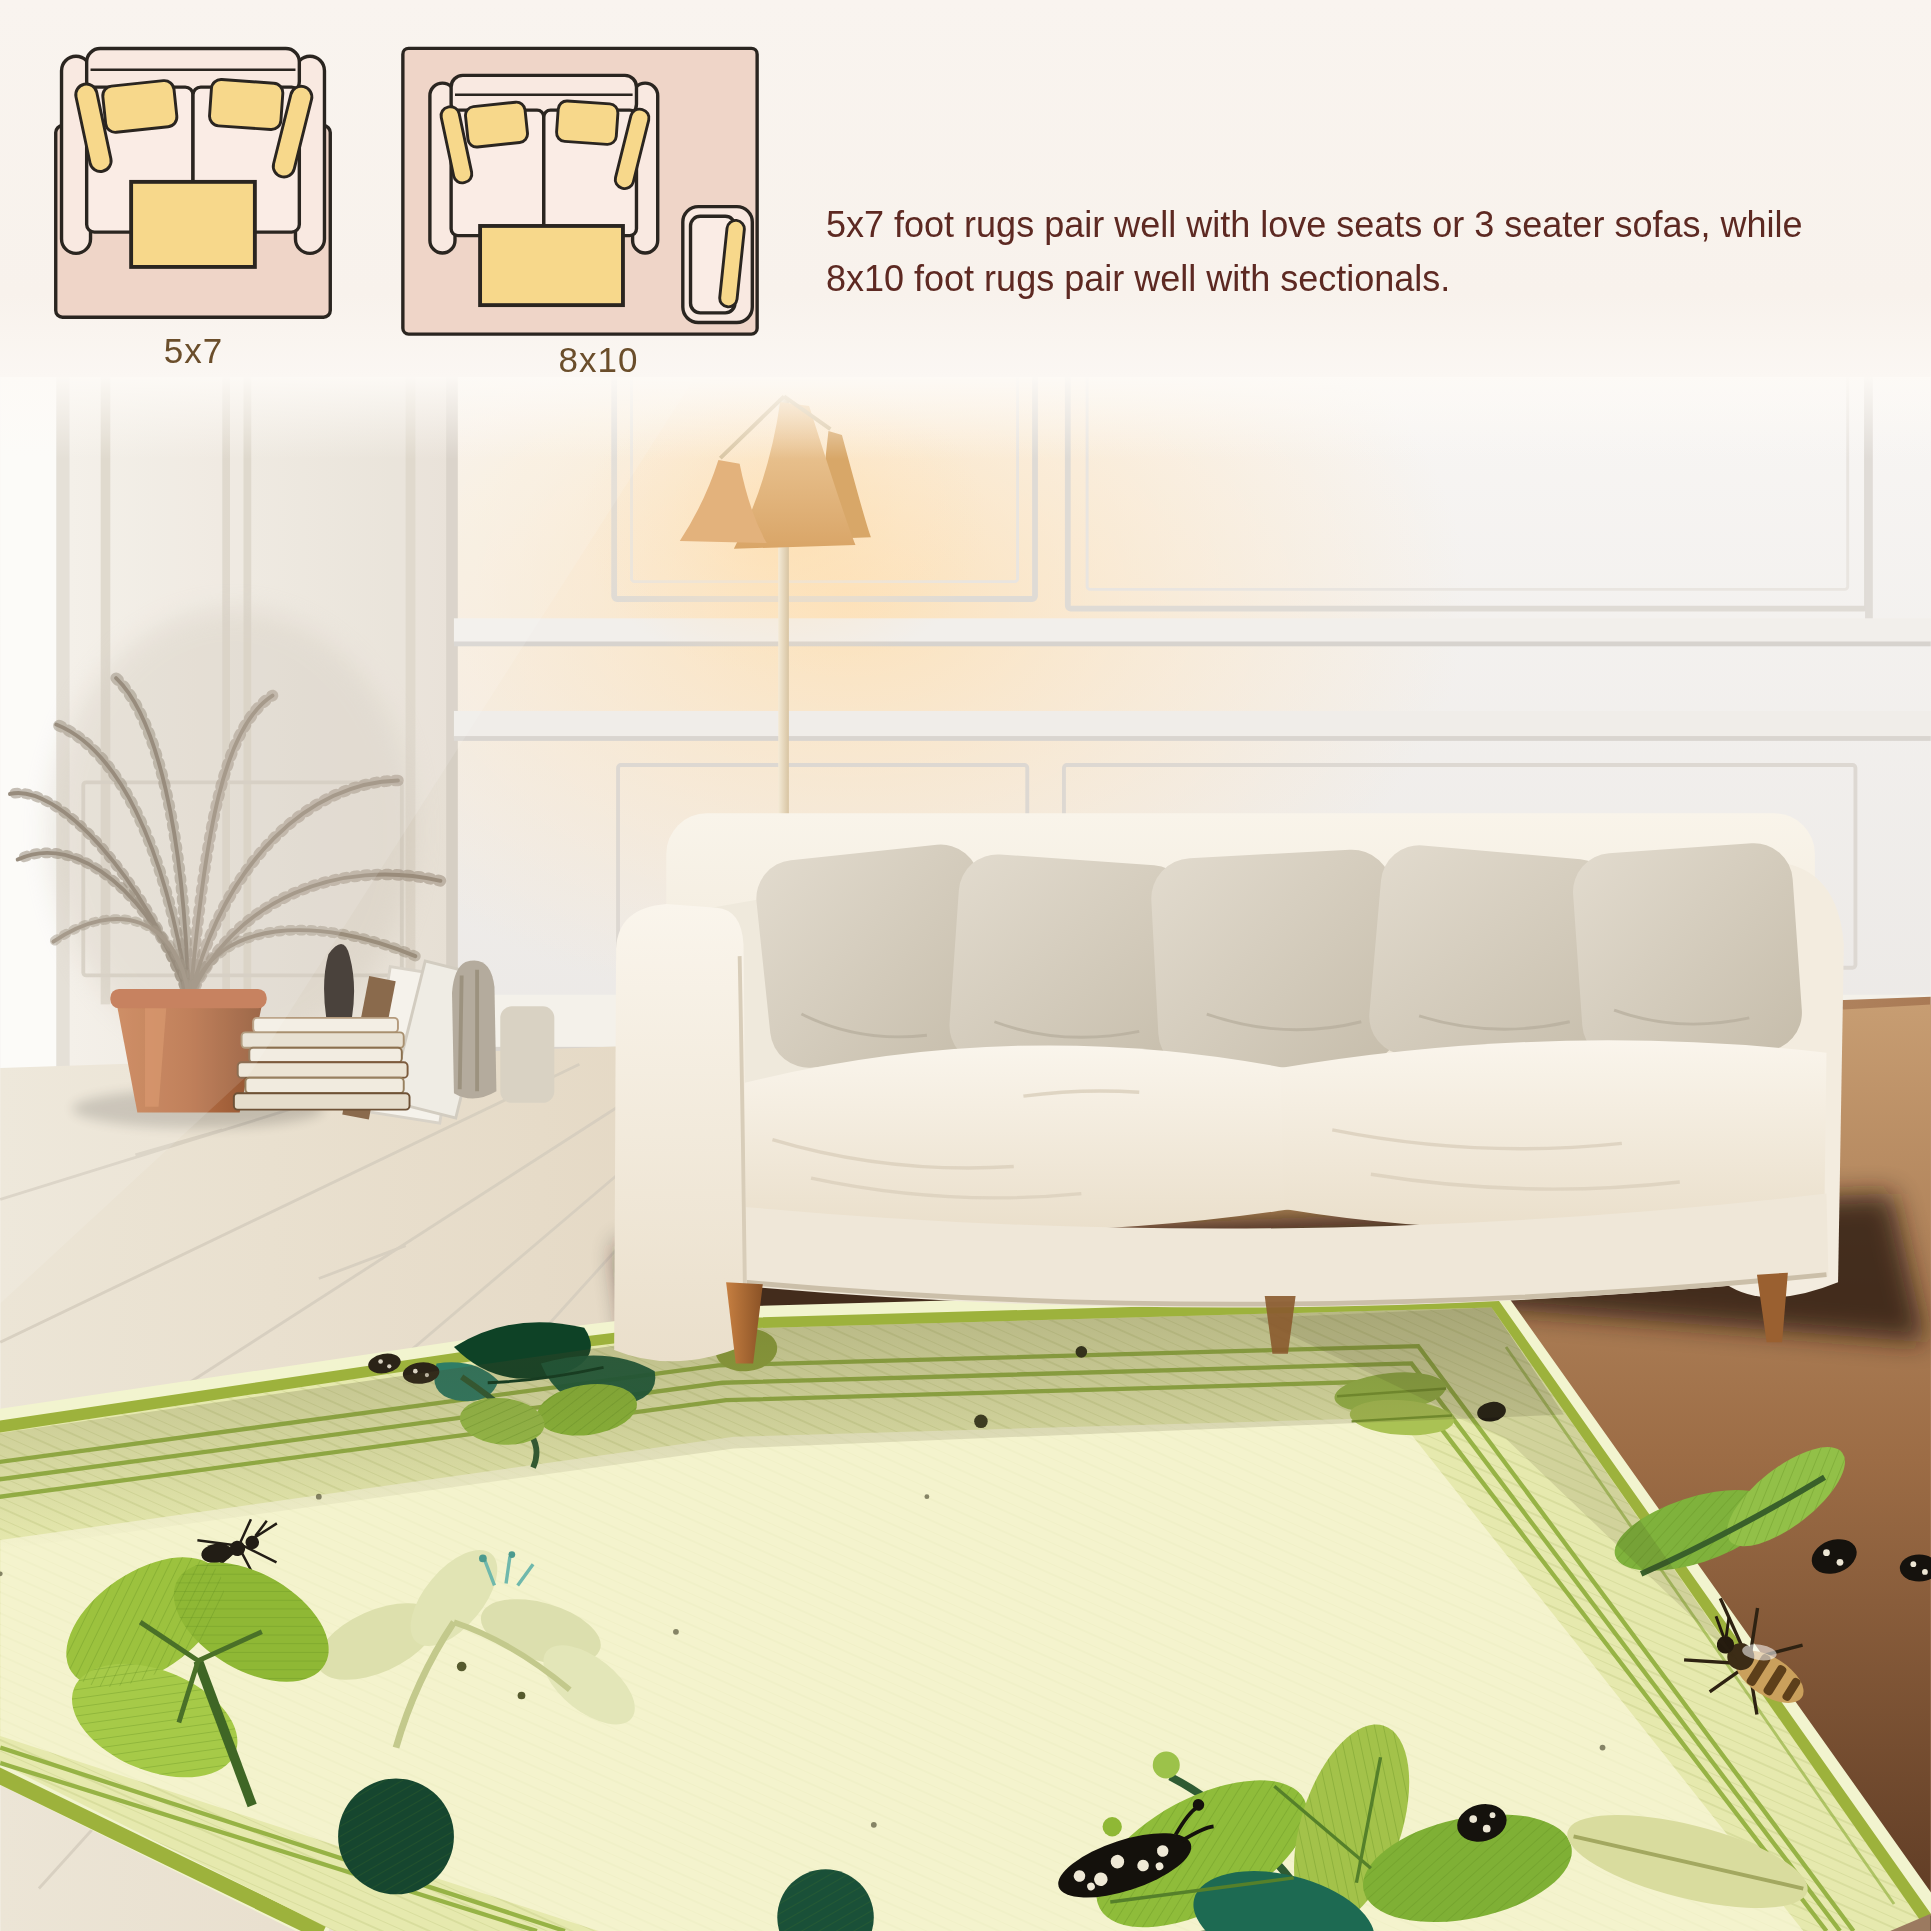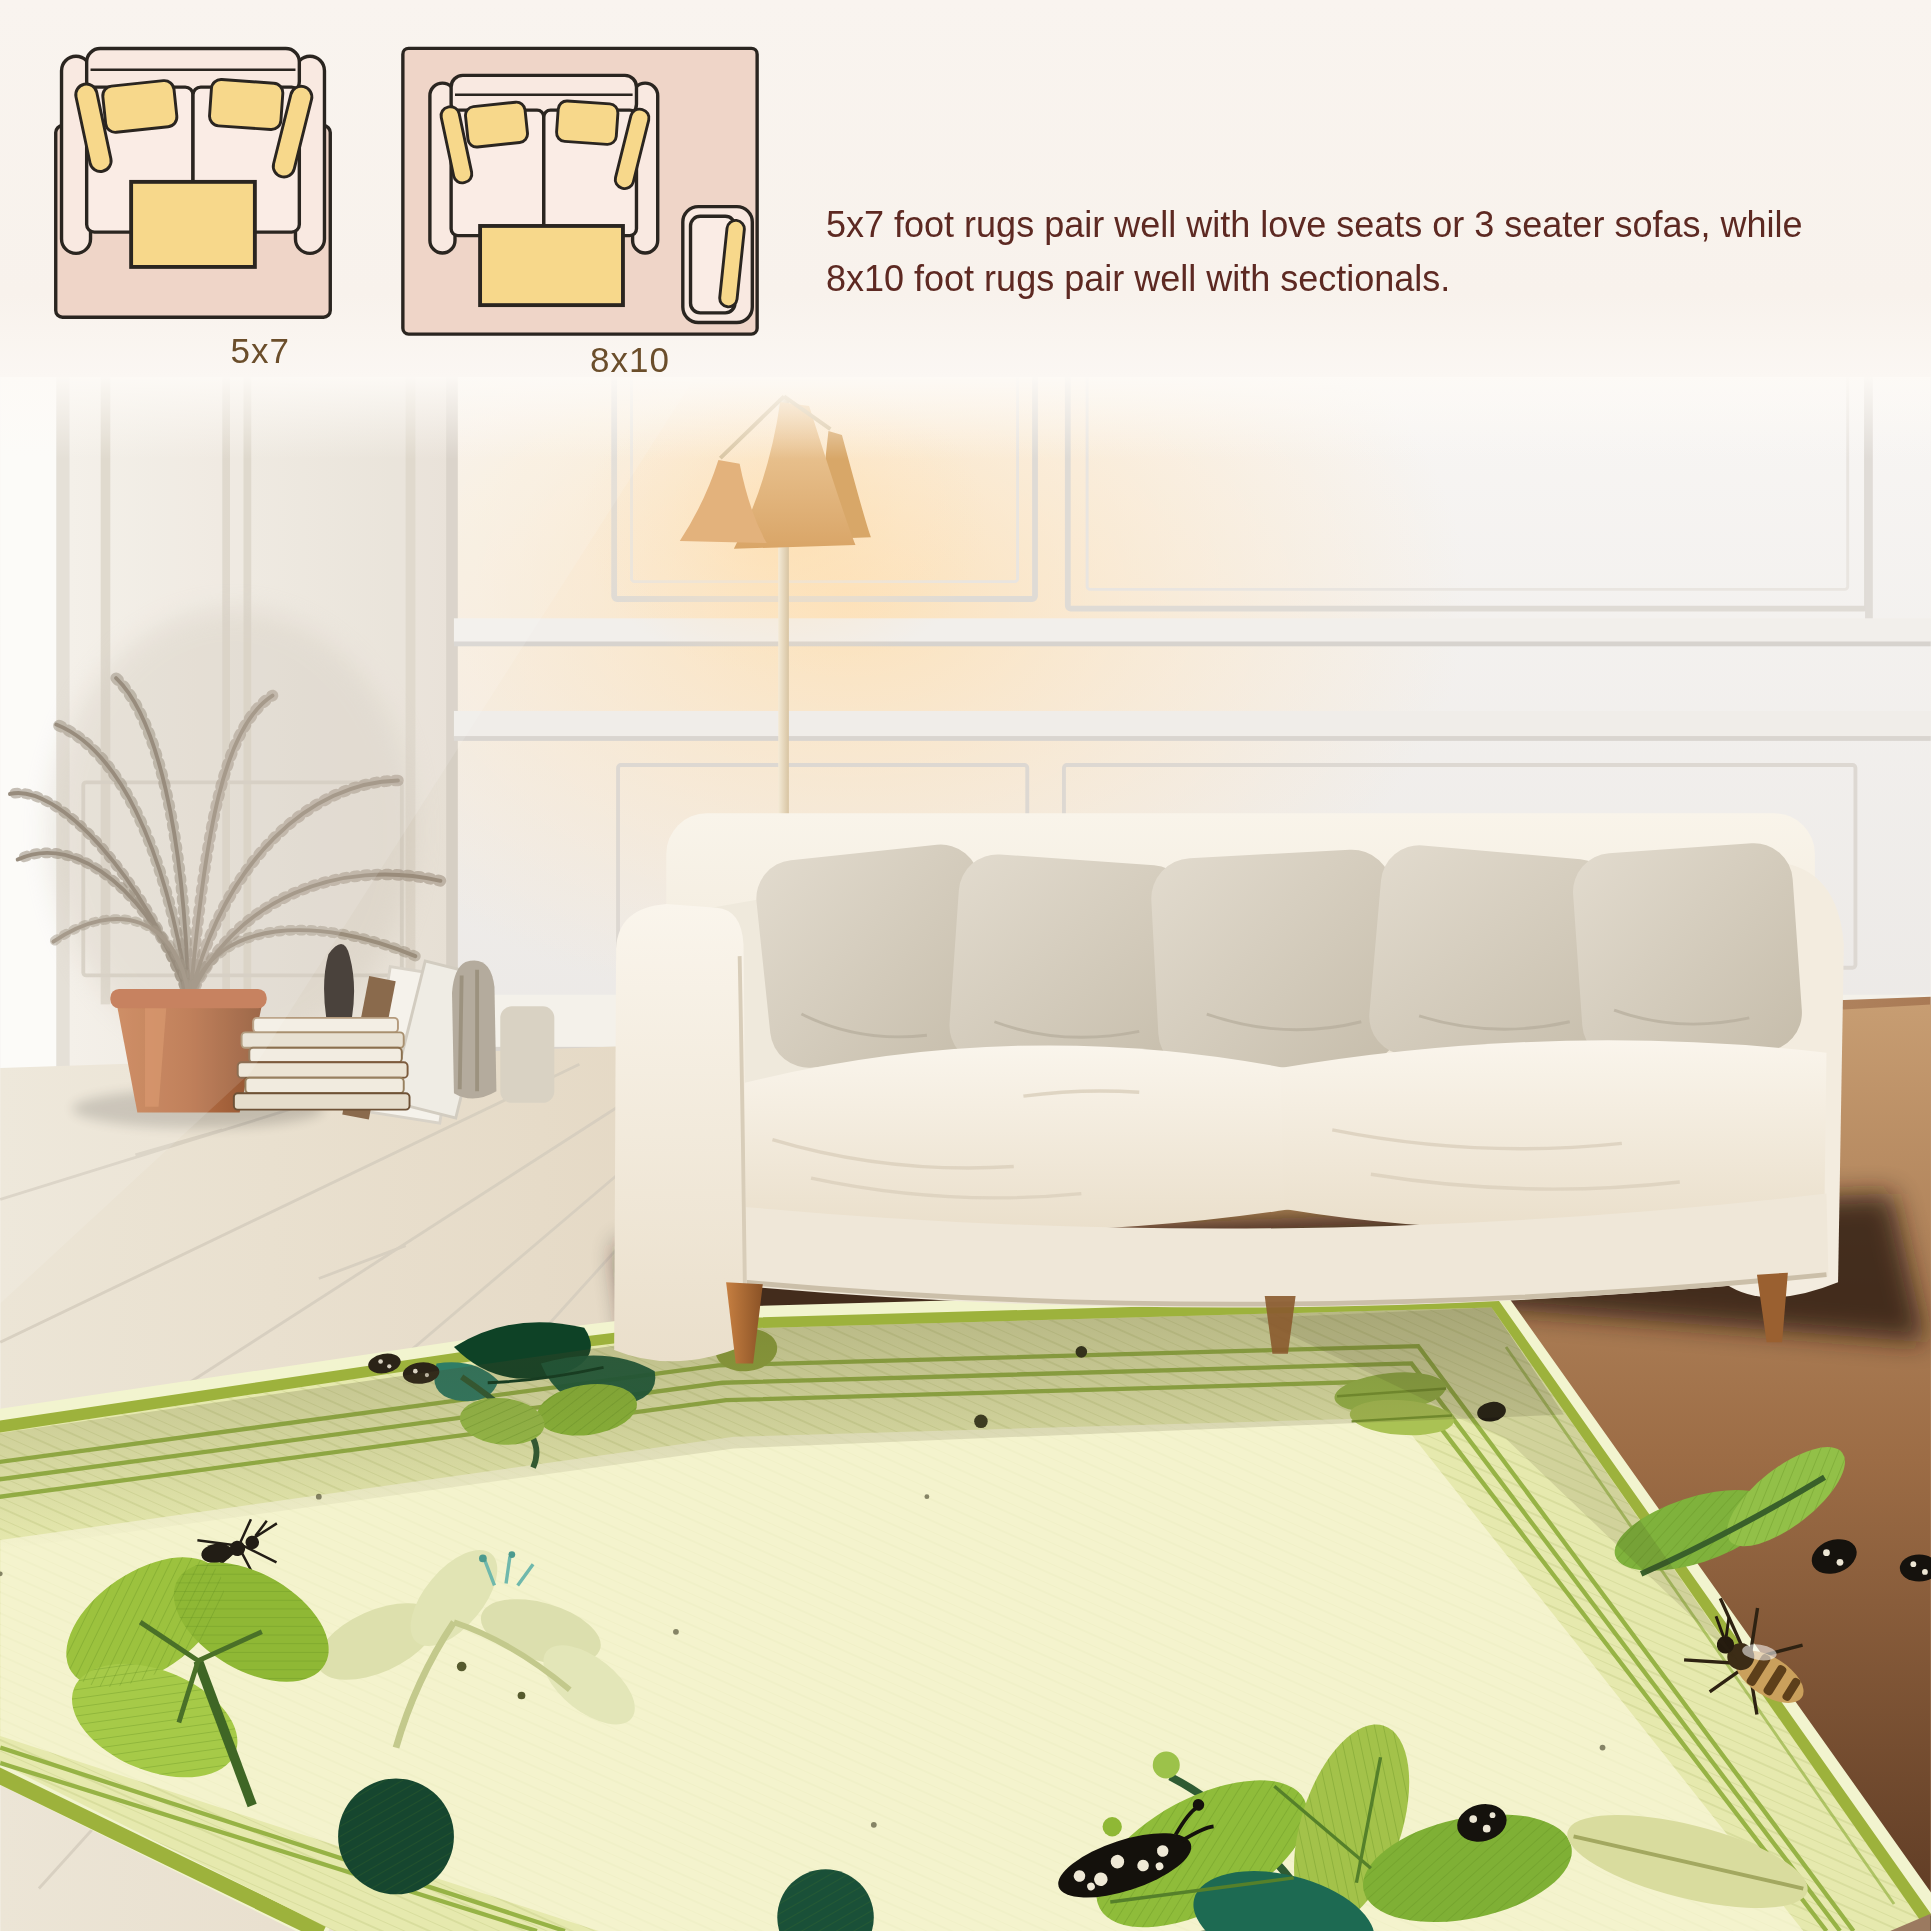--- a/index.html
+++ b/index.html
@@ -5,21 +5,21 @@
   html,body{margin:0;padding:0;background:#e7e2da;}
   .canvas{
     position:relative;width:1931px;height:1931px;overflow:hidden;
     background:#f8f3ee;font-family:"Liberation Sans", sans-serif;
   }
   
   .header{position:absolute;left:0;top:0;width:1931px;height:377px;background:linear-gradient(180deg,#f9f4ef 0%,#f8f2ec 78%,#fbf7f3 100%);}
   .diagram{position:absolute;}
   .diagram-label{
     position:absolute;font-size:35px;color:#6b4e2b;letter-spacing:1px;
-    text-align:right;width:193px;font-family:"Liberation Sans", sans-serif;
+    text-align:center;width:193px;font-family:"Liberation Sans", sans-serif;
   }
   .title{
     position:absolute;left:823px;top:37px;width:1081px;
     font-size:114px;font-weight:800;letter-spacing:-1.9px;color:#5d2922;
     font-family:"Liberation Sans", sans-serif;white-space:nowrap;
   }
   .desc{
     position:absolute;left:826px;top:198px;width:1057px;
     font-size:36px;line-height:1.5;color:#5d2922;
     font-family:"Liberation Sans", sans-serif;
@@ -80,21 +80,21 @@
           </g>
           <rect x="84" y="206" width="148" height="82" fill="#f7d88b" stroke-width="4"></rect>
           <g>
             <rect x="294" y="186" width="72" height="120" rx="16" fill="#f9e9e1"></rect>
             <rect x="302" y="196" width="46" height="100" rx="10" fill="#faece5"></rect>
             <rect x="336" y="200" width="18" height="90" rx="9" fill="#f7d88b" stroke-width="3" transform="rotate(6 345 245)"></rect>
           </g>
         </g>
       </svg>
     </div>
-    <div class="diagram-label" style="left:477px;top:340px;">8x10</div>
+    <div class="diagram-label" style="left:502px;top:340px;">8x10</div>
 
     <div class="desc">5x7 foot rugs pair well with love seats or 3 seater sofas, while 8x10 foot rugs pair well with sectionals.</div>
   </div>
 
   <div class="scene">
   <svg width="1931" height="1554" viewBox="0 0 2000 1610">
     <defs>
       <linearGradient id="wallG" x1="0" y1="0" x2="0" y2="1">
         <stop offset="0" stop-color="#f8f6f4"></stop>
             <stop offset="1" stop-color="#eae7e4"></stop>

